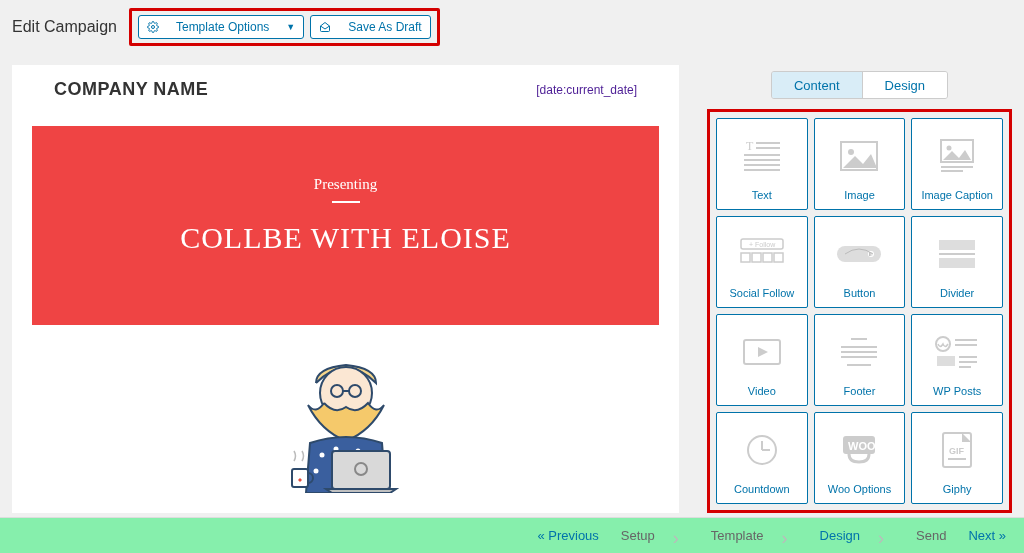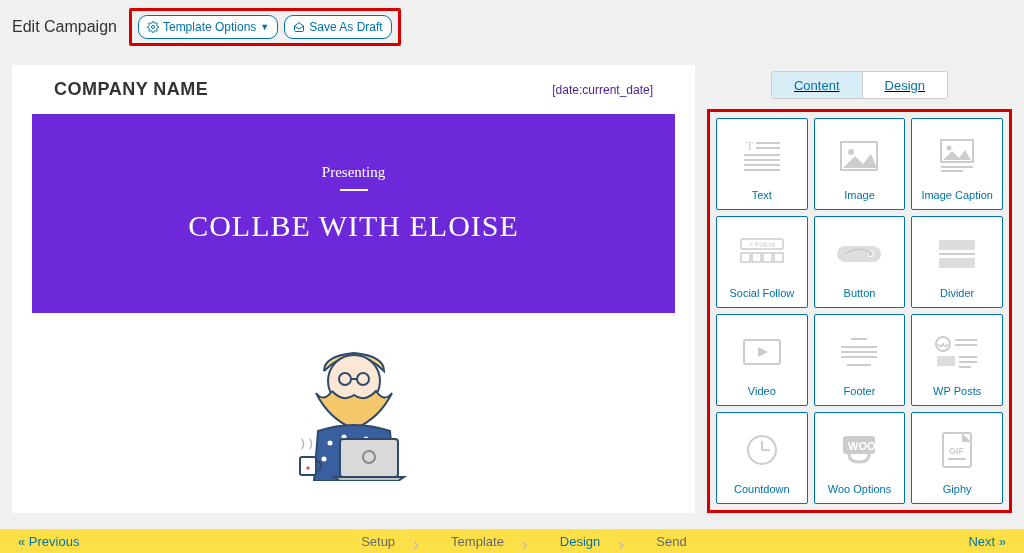--- a/index.html
+++ b/index.html
@@ -1,47 +1,47 @@
 <!DOCTYPE html>
 <html><head>
 <meta charset="utf-8">
 <style>
   * { box-sizing: border-box; margin: 0; padding: 0; }
   body { font-family: -apple-system, Helvetica, Arial, sans-serif; background: #f0f0f0; width: 1024px; height: 553px; overflow: hidden; position: relative; }
 
   .topbar { display: flex; align-items: center; padding: 8px 12px; background: #f0f0f0; gap: 8px; }
   .page-title { font-size: 16px; font-weight: 400; color: #333; margin-right: 4px; }
   .toolbar-box { display: flex; gap: 6px; border: 3px solid #d40000; padding: 4px 6px; border-radius: 2px; }
-  .btn { display: inline-flex; align-items: center; gap: 4px; font-size: 12px; color: #0073aa; background: #fff; border: 1px solid #0073aa; border-radius: 9px; padding: 4px 8px; cursor: pointer; }
+  .btn { display: inline-flex; align-items: center; gap: 17px; font-size: 12px; color: #0073aa; background: #fff; border: 1px solid #0073aa; border-radius: 3px; padding: 4px 8px; cursor: pointer; }
   .btn svg { width: 12px; height: 12px; }
 
-  .workspace { display: flex; padding: 11px 12px; gap: 12px; height: 470px; }
+  .workspace { display: flex; padding: 11px 12px; gap: 28px; height: 470px; }
   .canvas { flex: 1; background: #fff; overflow: hidden; }
   .canvas-header { display: flex; justify-content: space-between; align-items: center; padding: 14px 42px; }
   .company { font-weight: 700; font-size: 18px; color: #333; letter-spacing: 0.5px; }
   .date-token { font-size: 12px; color: #4c1d95; }
-  .hero { background: #6d28d9; color: #fff; text-align: center; padding: 50px 20px 70px; margin: 0 20px; font-family: Georgia, 'Times New Roman', serif; }
+  .hero { background: #ef4444; color: #fff; text-align: center; padding: 50px 20px 70px; margin: 12px 20px; font-family: Georgia, 'Times New Roman', serif; }
   .hero-sub { font-size: 15px; margin-bottom: 8px; }
   .hero-rule { display: inline-block; width: 28px; border-top: 2px solid #fff; margin-bottom: 14px; }
   .hero-title { font-size: 30px; font-weight: 400; letter-spacing: 1px; }
   .illus { text-align: center; margin-top: 18px; }
 
   .sidepanel { width: 305px; display: flex; flex-direction: column; }
-  .tabs { display: flex; border: 1px solid #ccc; border-radius: 3px; overflow: hidden; margin: 6px auto 10px; text-decoration: underline; }
+  .tabs { display: flex; border: 1px solid #ccc; border-radius: 3px; overflow: hidden; margin: 6px auto 10px; }
   .tab { padding: 6px 22px; font-size: 13px; cursor: pointer; }
   .tab.active { background: #d9edf7; color: #0073aa; }
   .tab:not(.active) { background: #fff; color: #0073aa; }
   .tab + .tab { border-left: 1px solid #ccc; }
   .blocks-outer { border: 3px solid #d40000; padding: 6px; flex: 1; display: flex; flex-direction: column; }
   .blocks-grid { display: grid; grid-template-columns: repeat(3, 1fr); gap: 6px; }
   .block { border: 1px solid #0073aa; border-radius: 2px; background: #fff; height: 92px; display: flex; flex-direction: column; align-items: center; justify-content: flex-end; padding: 8px 4px; cursor: grab; }
   .block-label { font-size: 11px; color: #0073aa; margin-top: 4px; }
   .block-ico { flex: 1; display: flex; align-items: center; justify-content: center; }
 
-  .bottombar { position: absolute; bottom: 0; left: 0; right: 0; height: 24px; background: #fde047; border-top: 1px solid #ddd; display: flex; align-items: center; justify-content: space-between; padding: 0 18px; font-size: 13px; }
+  .bottombar { position: absolute; bottom: 0; left: 0; right: 0; height: 36px; background: #86efac; border-top: 1px solid #ddd; display: flex; align-items: center; justify-content: flex-end; padding: 0 18px; font-size: 13px; }
   .navlink { color: #0073aa; cursor: pointer; }
   .steps { display: flex; align-items: center; gap: 12px; }
   .step { padding: 0 22px; color: #666; position: relative; }
   .step.active { color: #0073aa; font-weight: 500; }
   .step::after { content: "›"; color: #bbb; position: absolute; right: -2px; font-size: 18px; }
   .step:last-child::after { display: none; }
 </style>
 </head>
 <body>
 

